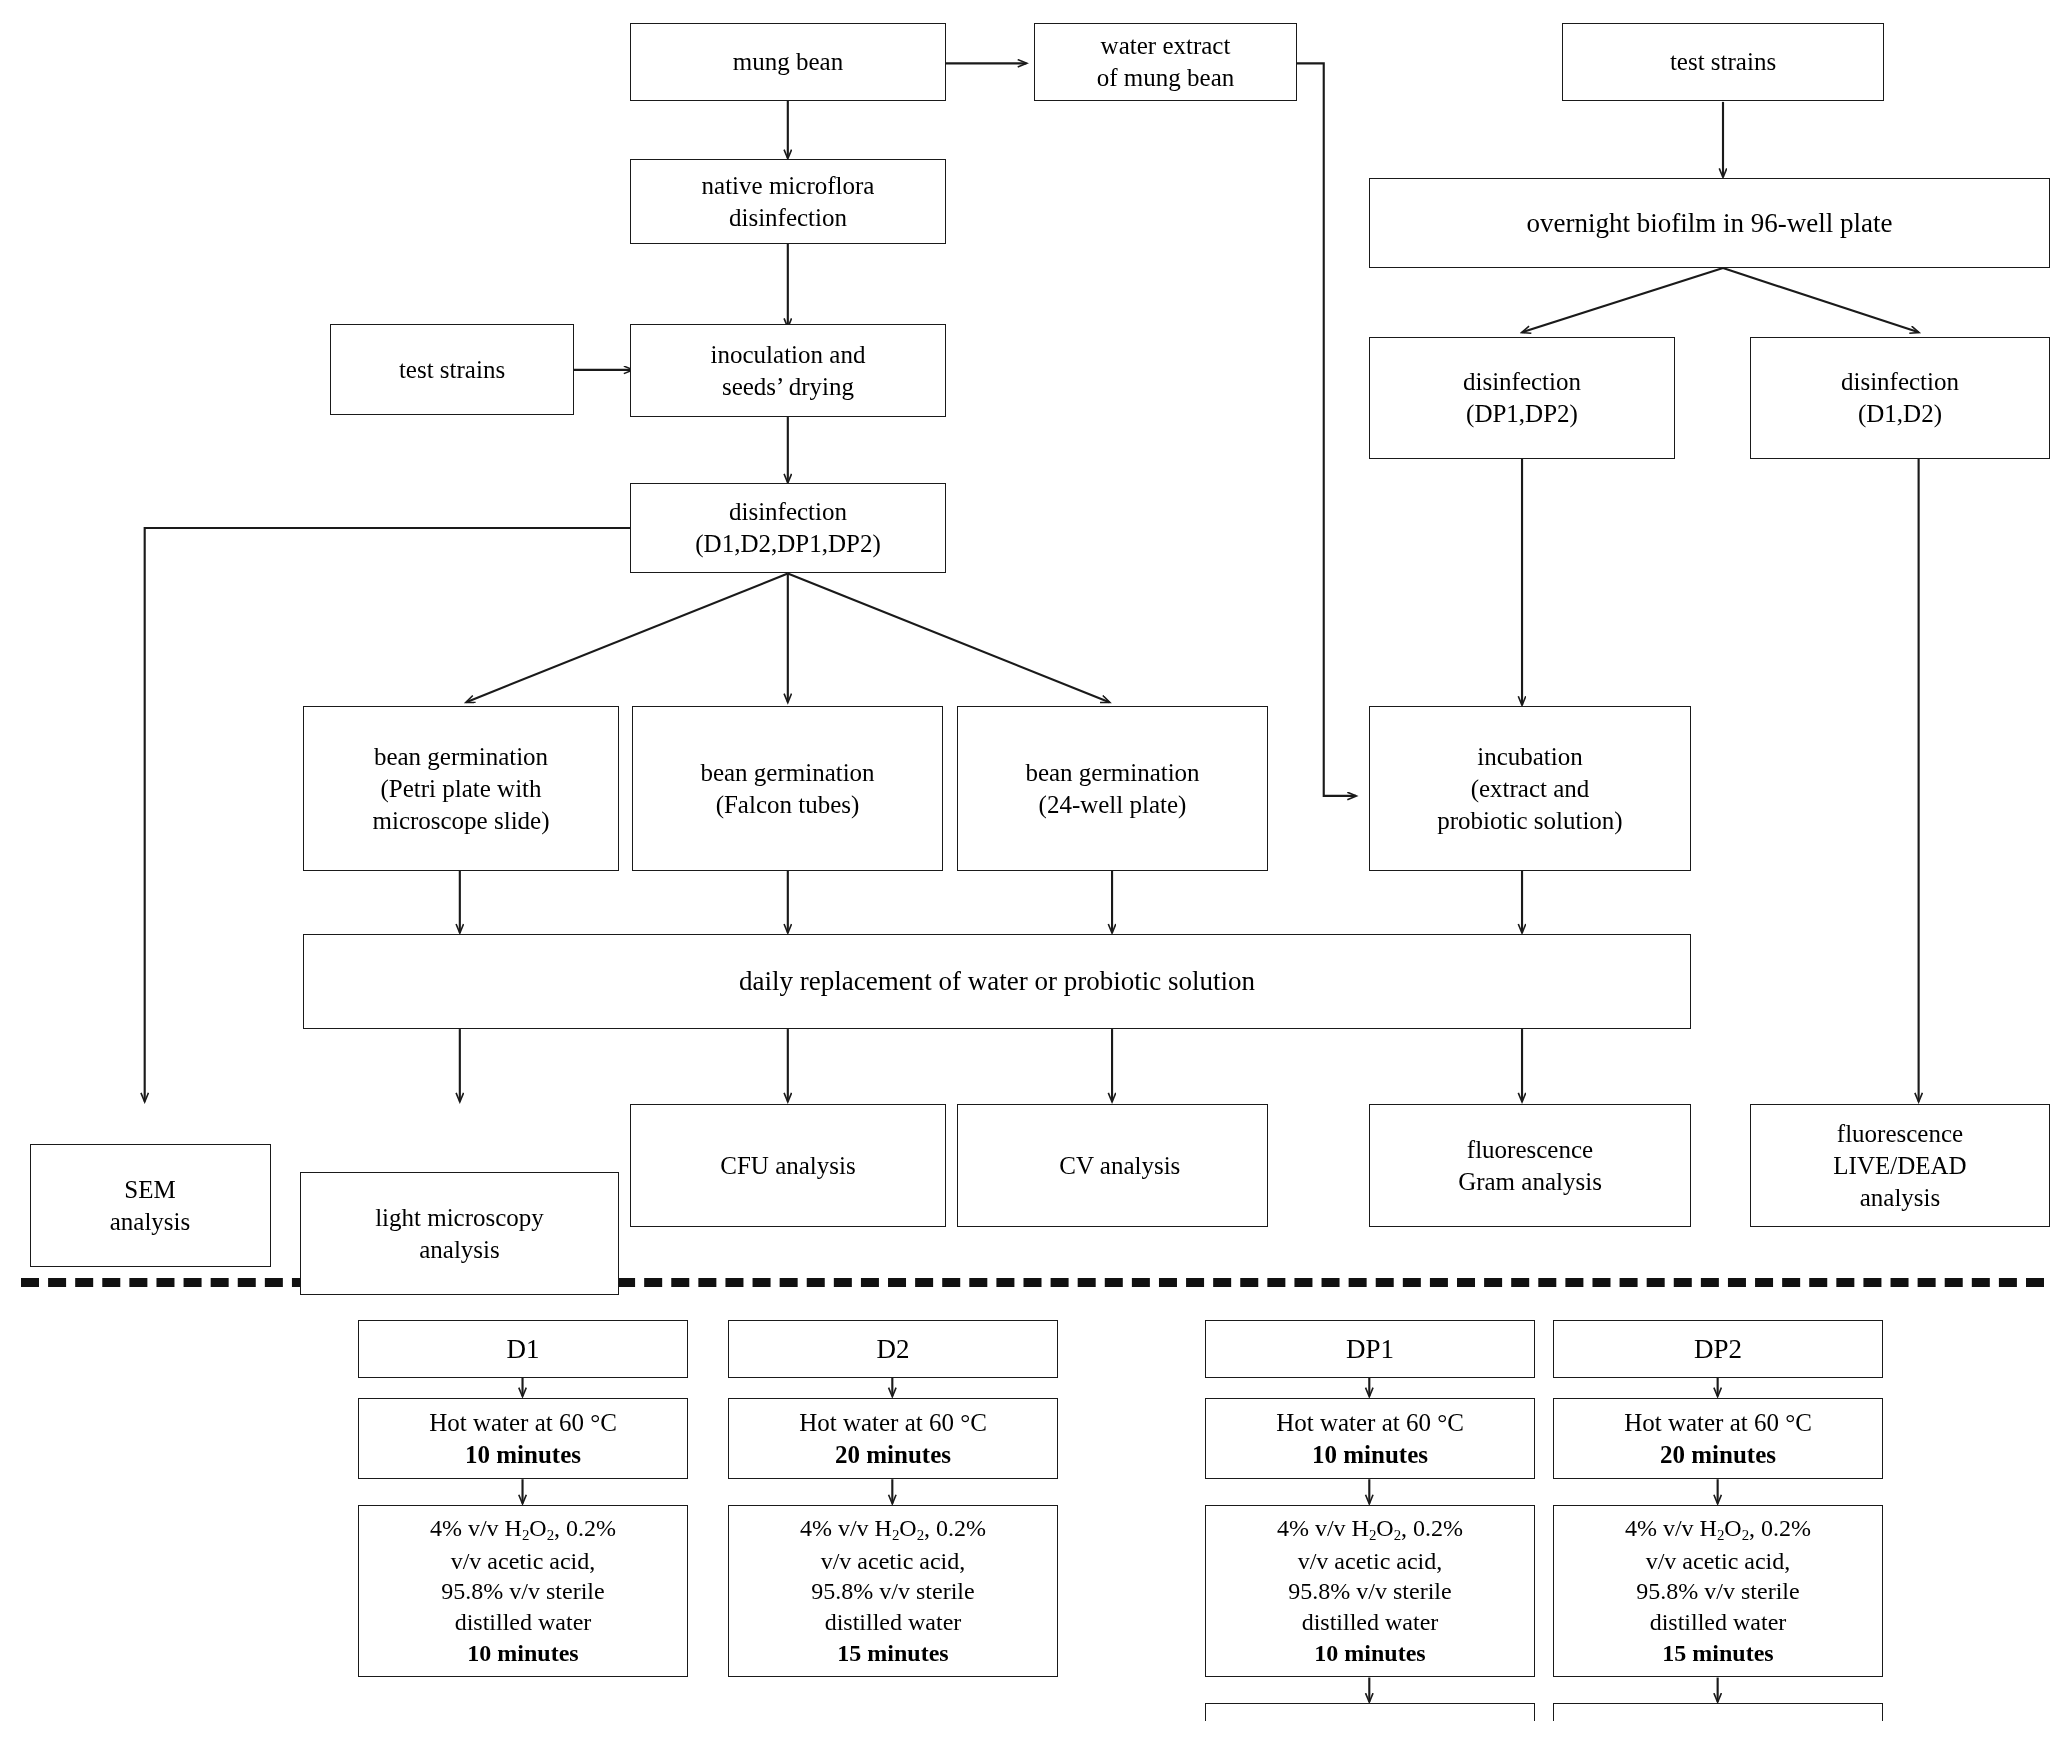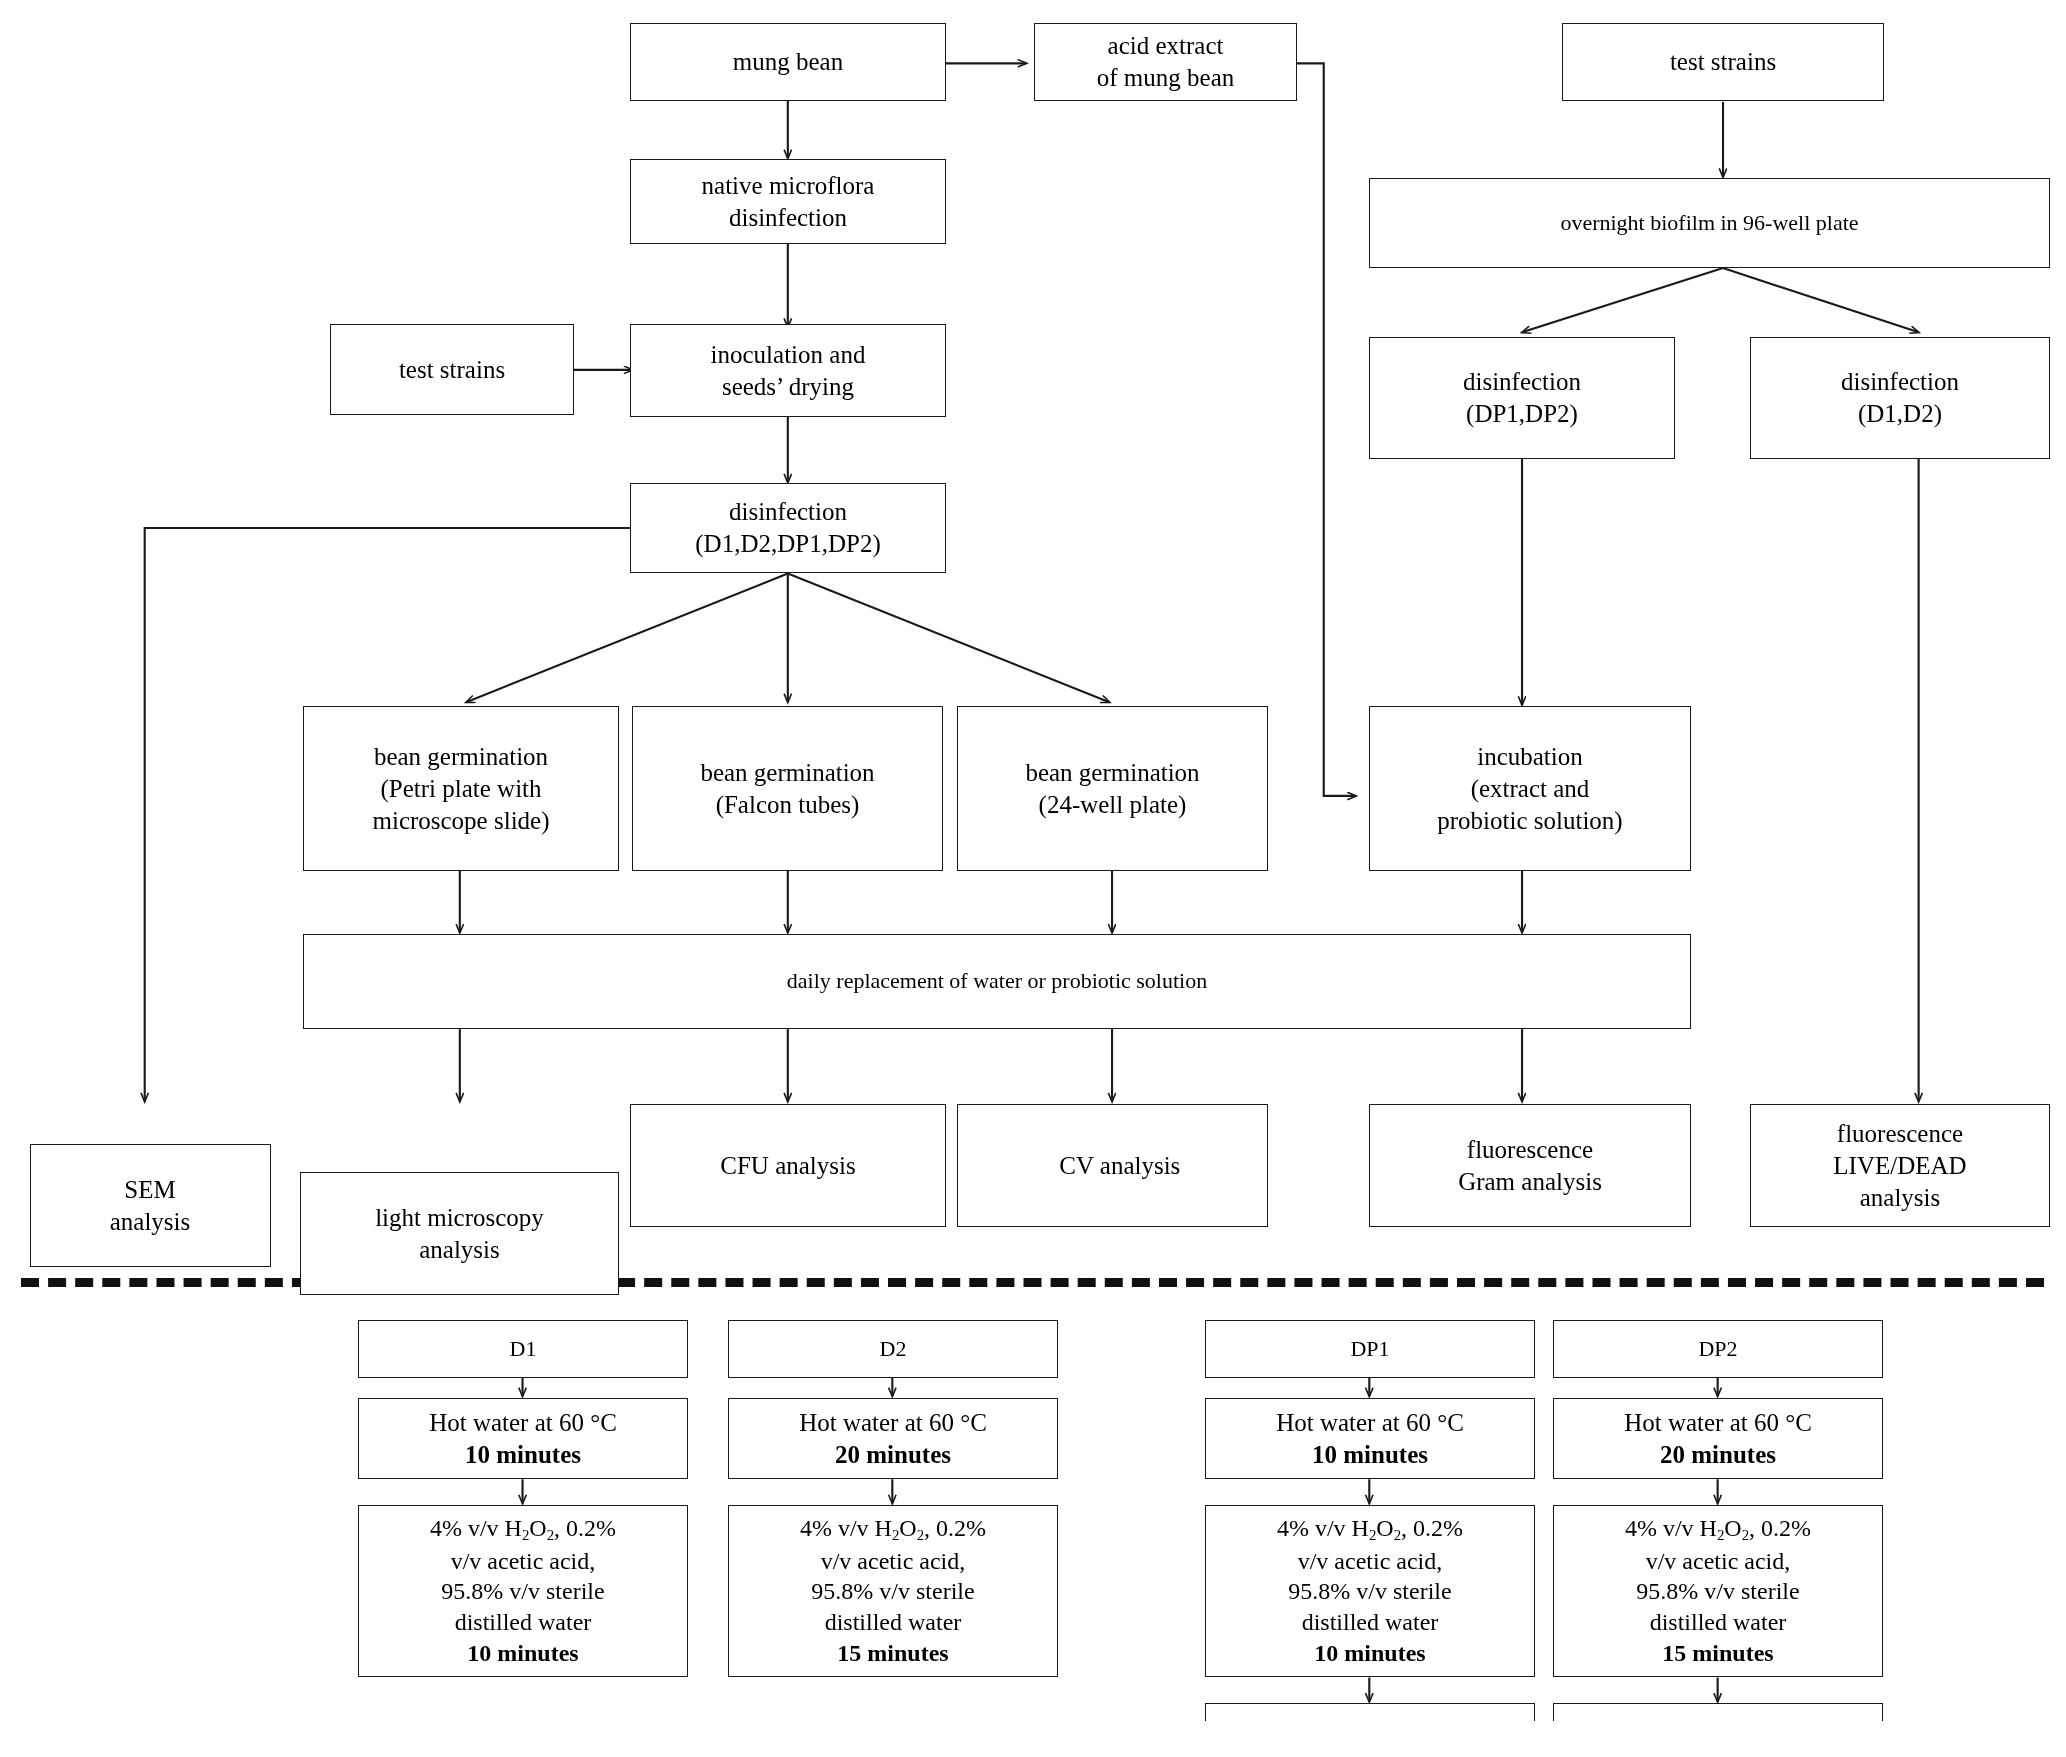--- a/index.html
+++ b/index.html
@@ -24,21 +24,21 @@
     align-items:center;
     justify-content:center;
     text-align:center;
     line-height:1.28;
     font-size:25px;
     padding:2.1px 5.4px;
     white-space:pre-line;
     z-index:3;
   }
   .box.small{font-size:24px;}
-  .box.big{font-size:22px;}
+  .box.big{font-size:27px;}
   .bold-line{font-weight:bold;}
   svg.links{
     position:absolute;
     left:0;top:0;
     width:2066px;height:1758px;
     z-index:1;
     pointer-events:none;
   }
   .dashsep{
     position:absolute;
@@ -113,21 +113,21 @@
       <path d="M2555,3130 L2555,3175" marker-end="url(#ah)"></path>
 
       <path d="M3205,2570 L3205,2605" marker-end="url(#ah)"></path>
       <path d="M3205,2760 L3205,2805" marker-end="url(#ah)"></path>
       <path d="M3205,3130 L3205,3175" marker-end="url(#ah)"></path>
     </g>
   </svg>
 
   <div class="box" style="left:630px;top:22.5px;width:316px;height:78px;">mung bean</div>
 
-  <div class="box" style="left:1034px;top:22.5px;width:263px;height:78px;">acid extract
+  <div class="box" style="left:1034px;top:22.5px;width:263px;height:78px;">water extract
 of mung bean</div>
 
   <div class="box" style="left:1562px;top:22.5px;width:322px;height:78px;">test strains</div>
 
   <div class="box" style="left:630px;top:159px;width:316px;height:85px;">native microflora
 disinfection</div>
 
   <div class="box" style="left:330px;top:324px;width:244px;height:91px;">test strains</div>
 
   <div class="box" style="left:630px;top:324px;width:316px;height:93px;">inoculation and

